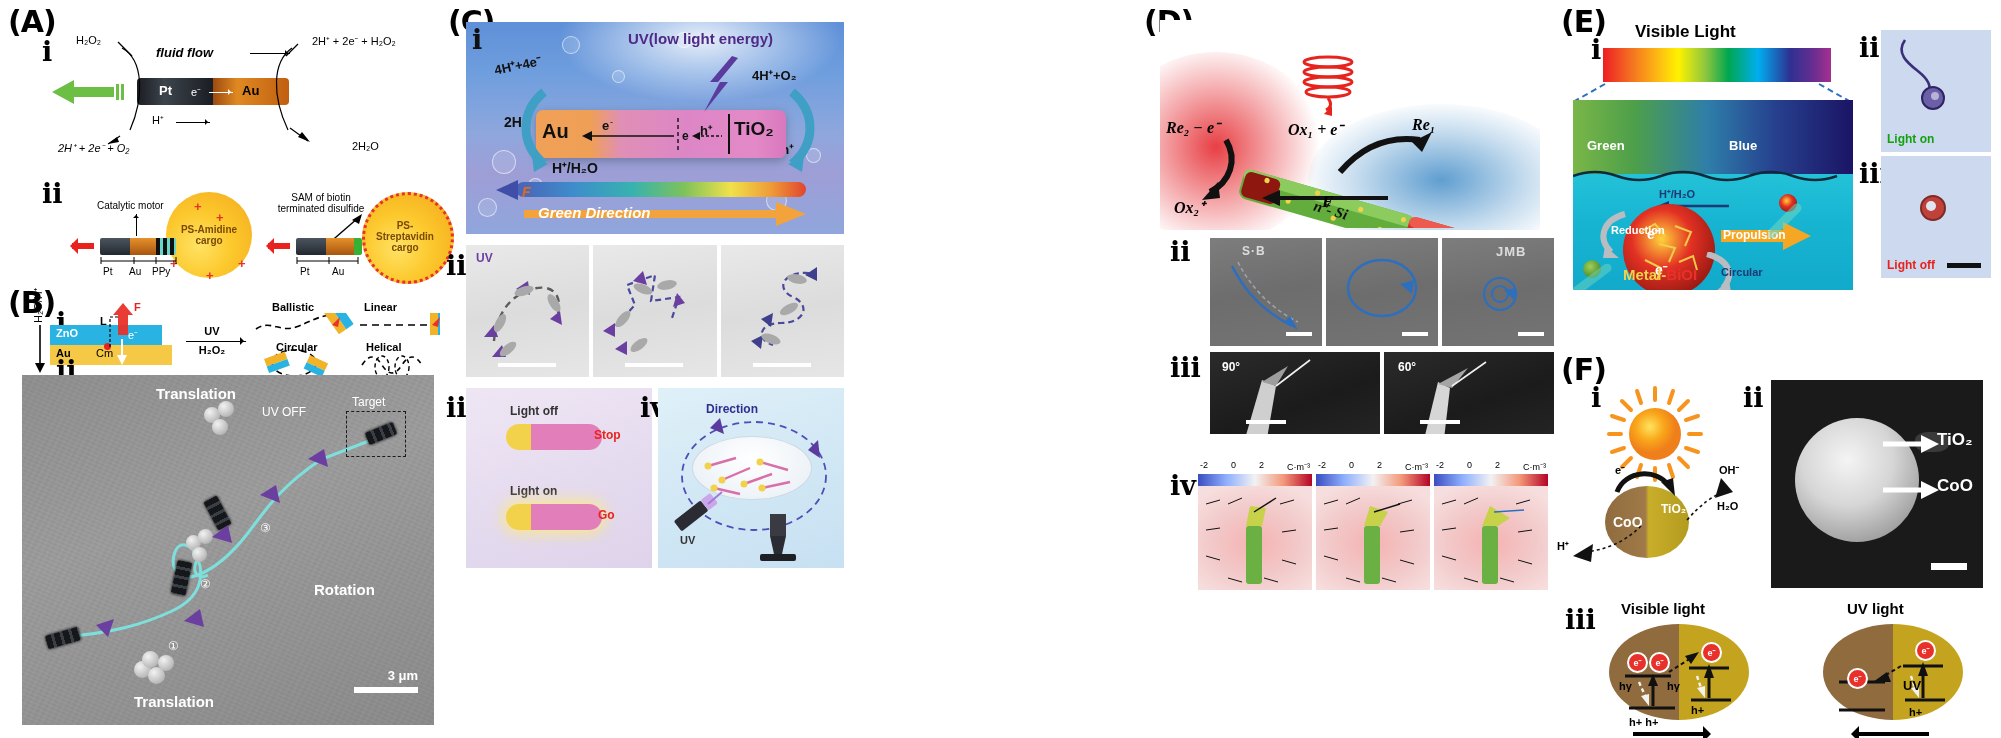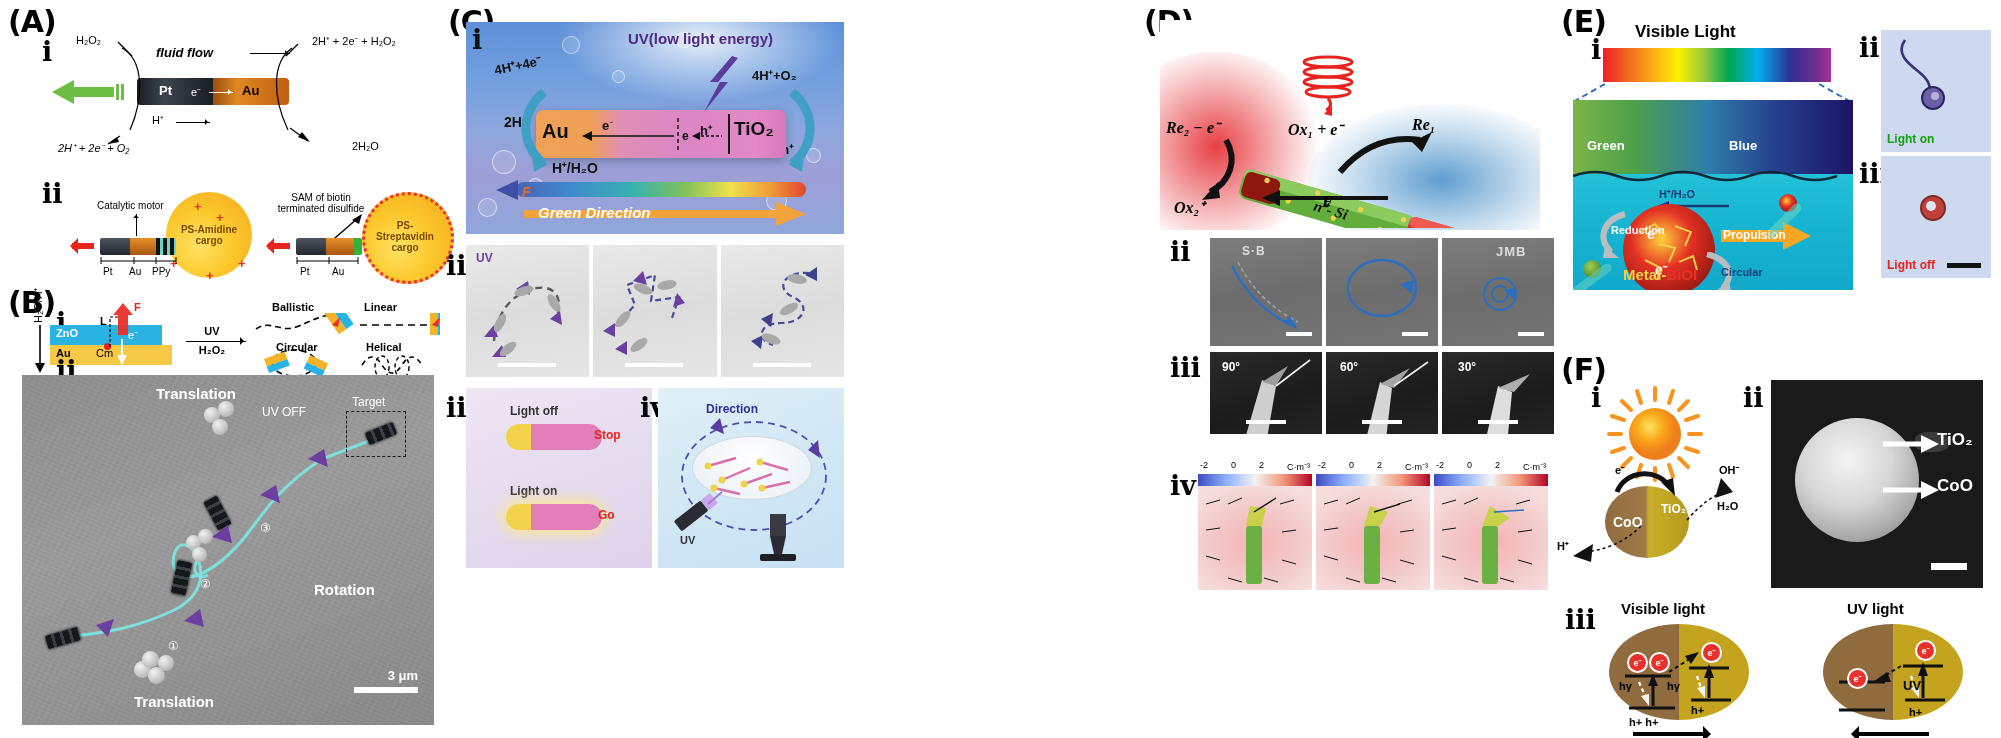--- a/index.html
+++ b/index.html
@@ -628,28 +628,20 @@
           <line x1="66" y1="34" x2="100" y2="8" stroke="#f0f0f0" stroke-width="1.6"></line>
         </svg>
         <div class="scalew" style="left:36px;width:40px;"></div>
       </div>
       <div class="semD t">
         <div class="abs" style="left:14px;top:8px;color:#fff;font-size:12px;font-weight:bold;">60°</div>
         <svg class="abs" style="left:0;top:0;" width="114" height="108">
           <polygon points="36,104 58,104 66,36 54,30" fill="#d6d6d6"></polygon>
           <polygon points="54,32 68,36 84,16" fill="#a5a5a5"></polygon>
           <line x1="68" y1="34" x2="102" y2="10" stroke="#f0f0f0" stroke-width="1.6"></line>
-        </svg>
-        <div class="scalew" style="left:36px;width:40px;"></div>
-      </div>
-      <div class="semD t">
-        <div class="abs" style="left:16px;top:8px;color:#fff;font-size:12px;font-weight:bold;">30°</div>
-        <svg class="abs" style="left:0;top:0;" width="114" height="108">
-          <polygon points="40,104 64,104 70,40 56,34" fill="#dedede"></polygon>
-          <polygon points="56,36 72,40 88,22" fill="#adadad"></polygon>
         </svg>
         <div class="scalew" style="left:36px;width:40px;"></div>
       </div>
     </div>
 
     <div class="abs rlabel" style="left:20px;top:470px;">iv</div>
     <div class="cbarRow" style="left:48px;top:462px;width:344px;">
       <div class="cb">
         <div class="abs" style="left:2px;top:-2px;width:110px;display:flex;justify-content:space-between;font-size:9px;">
           <span>-2</span>

